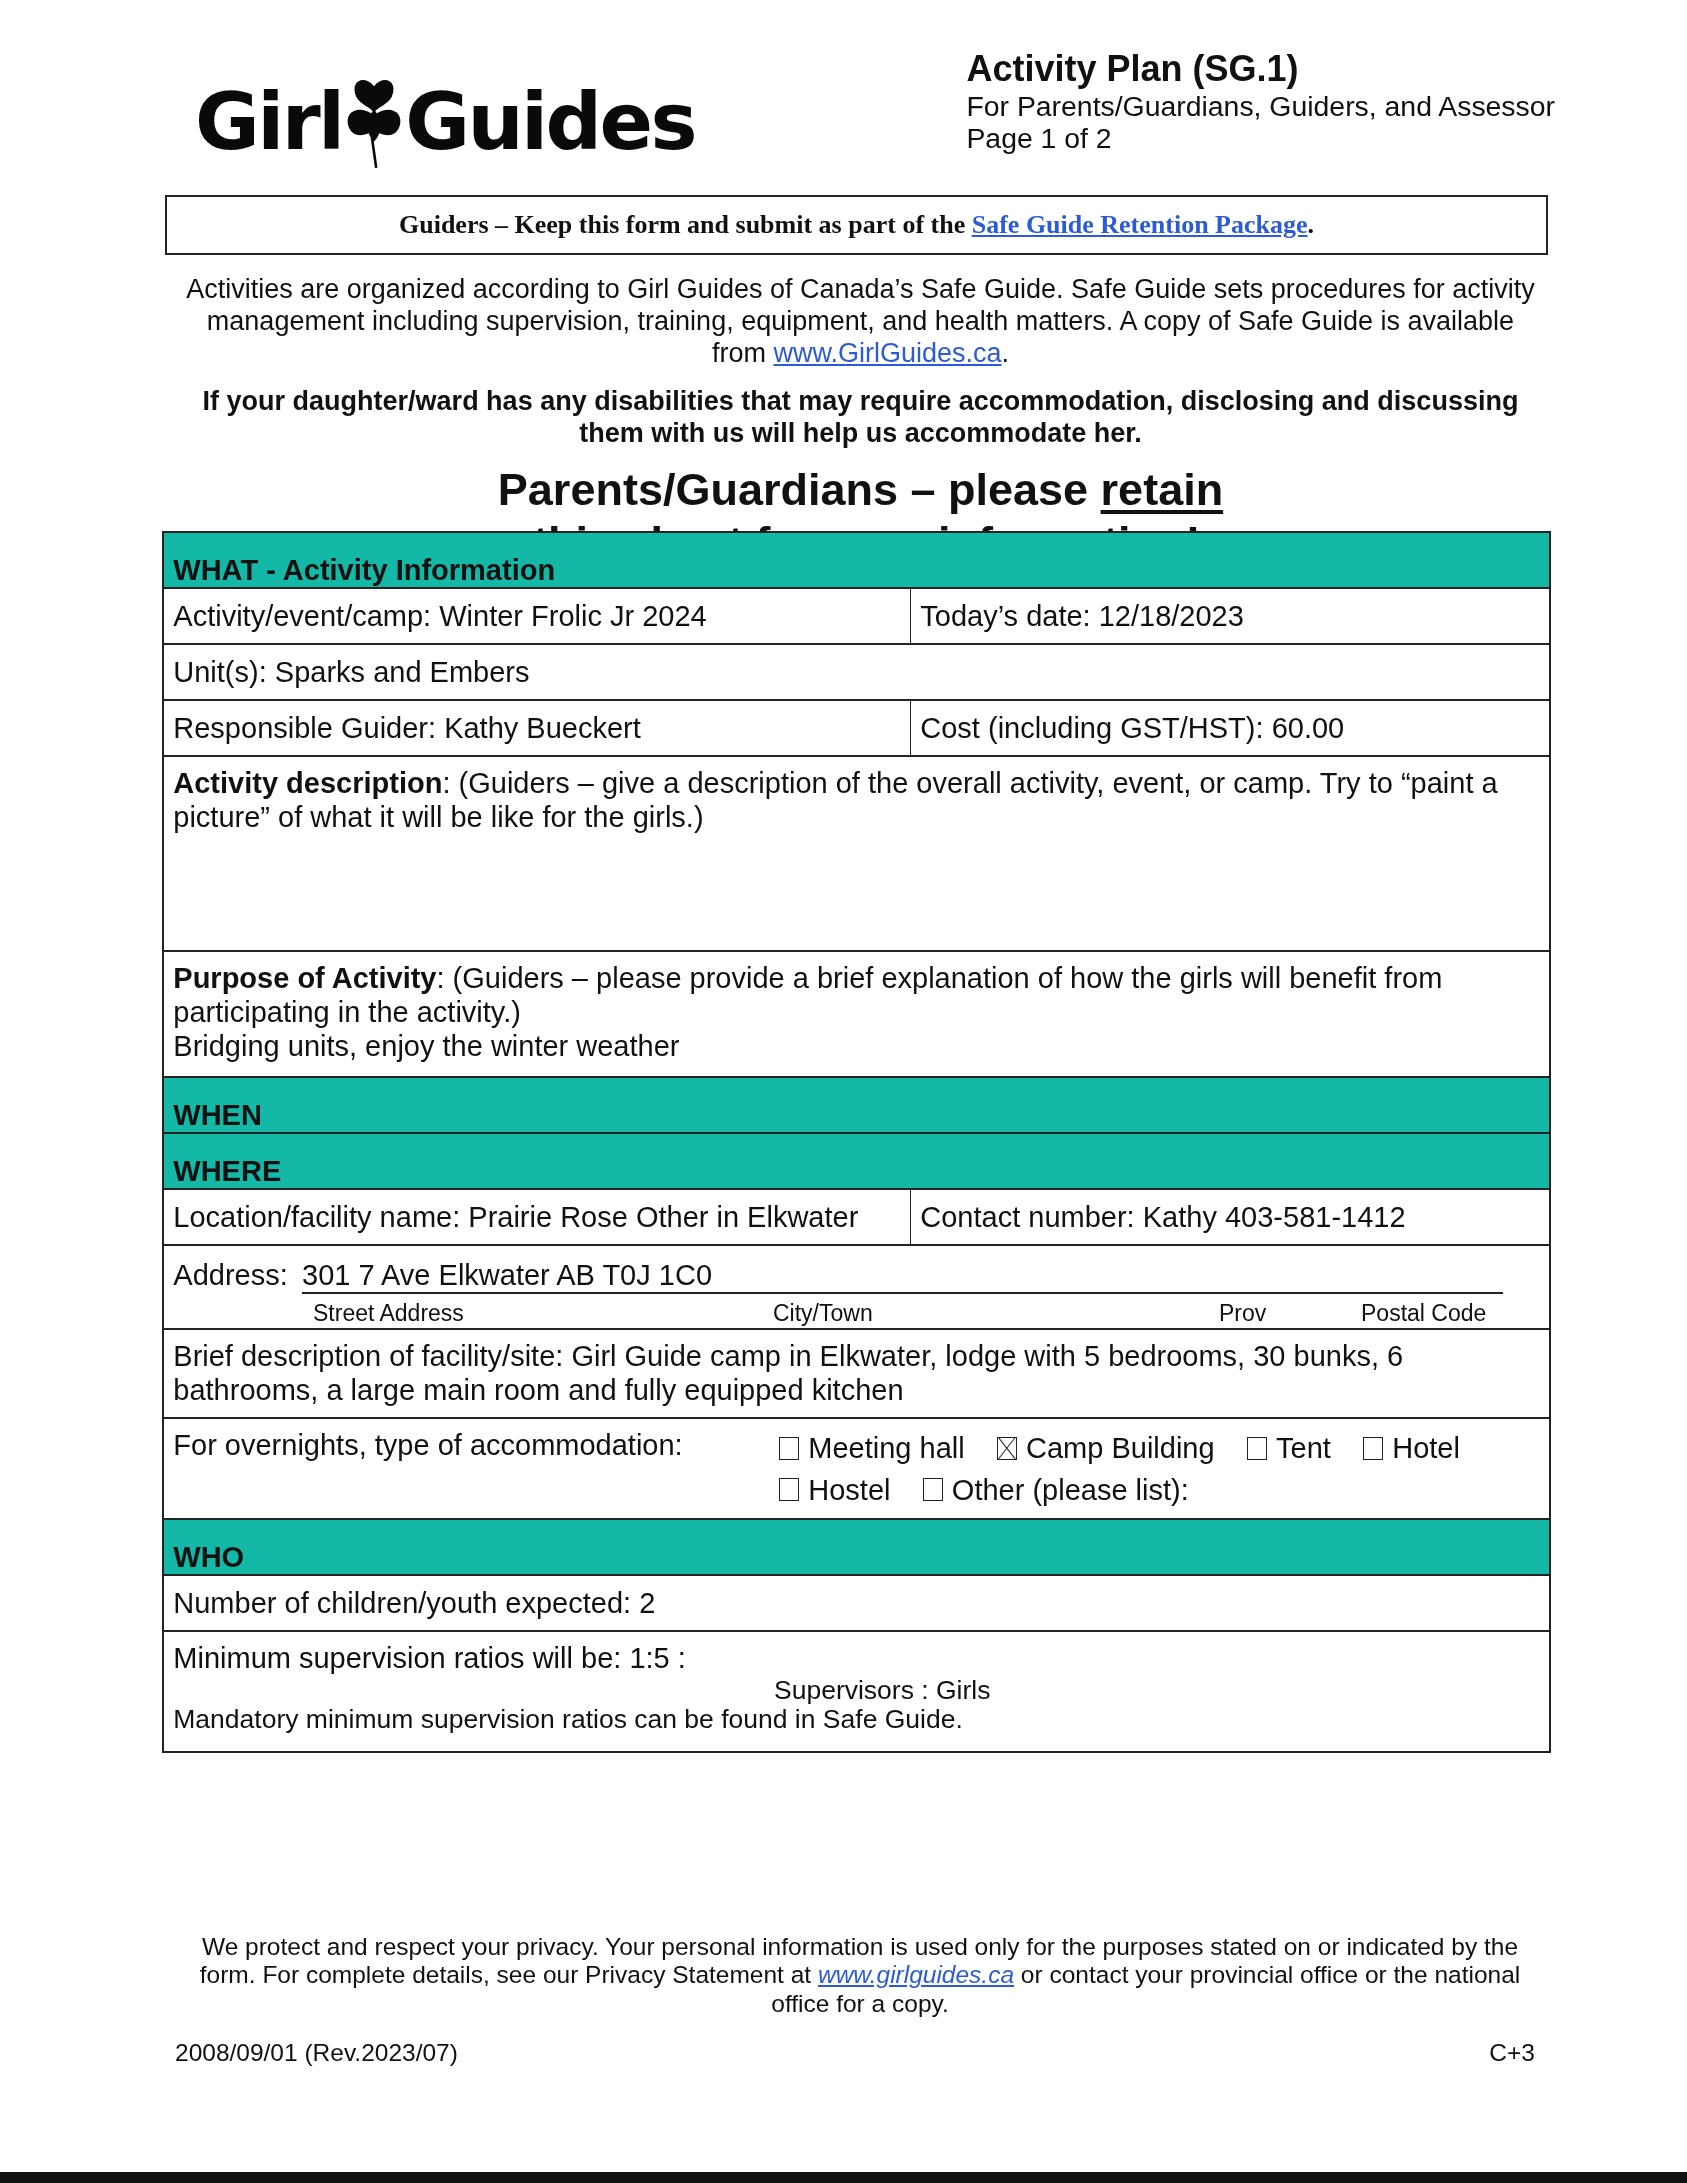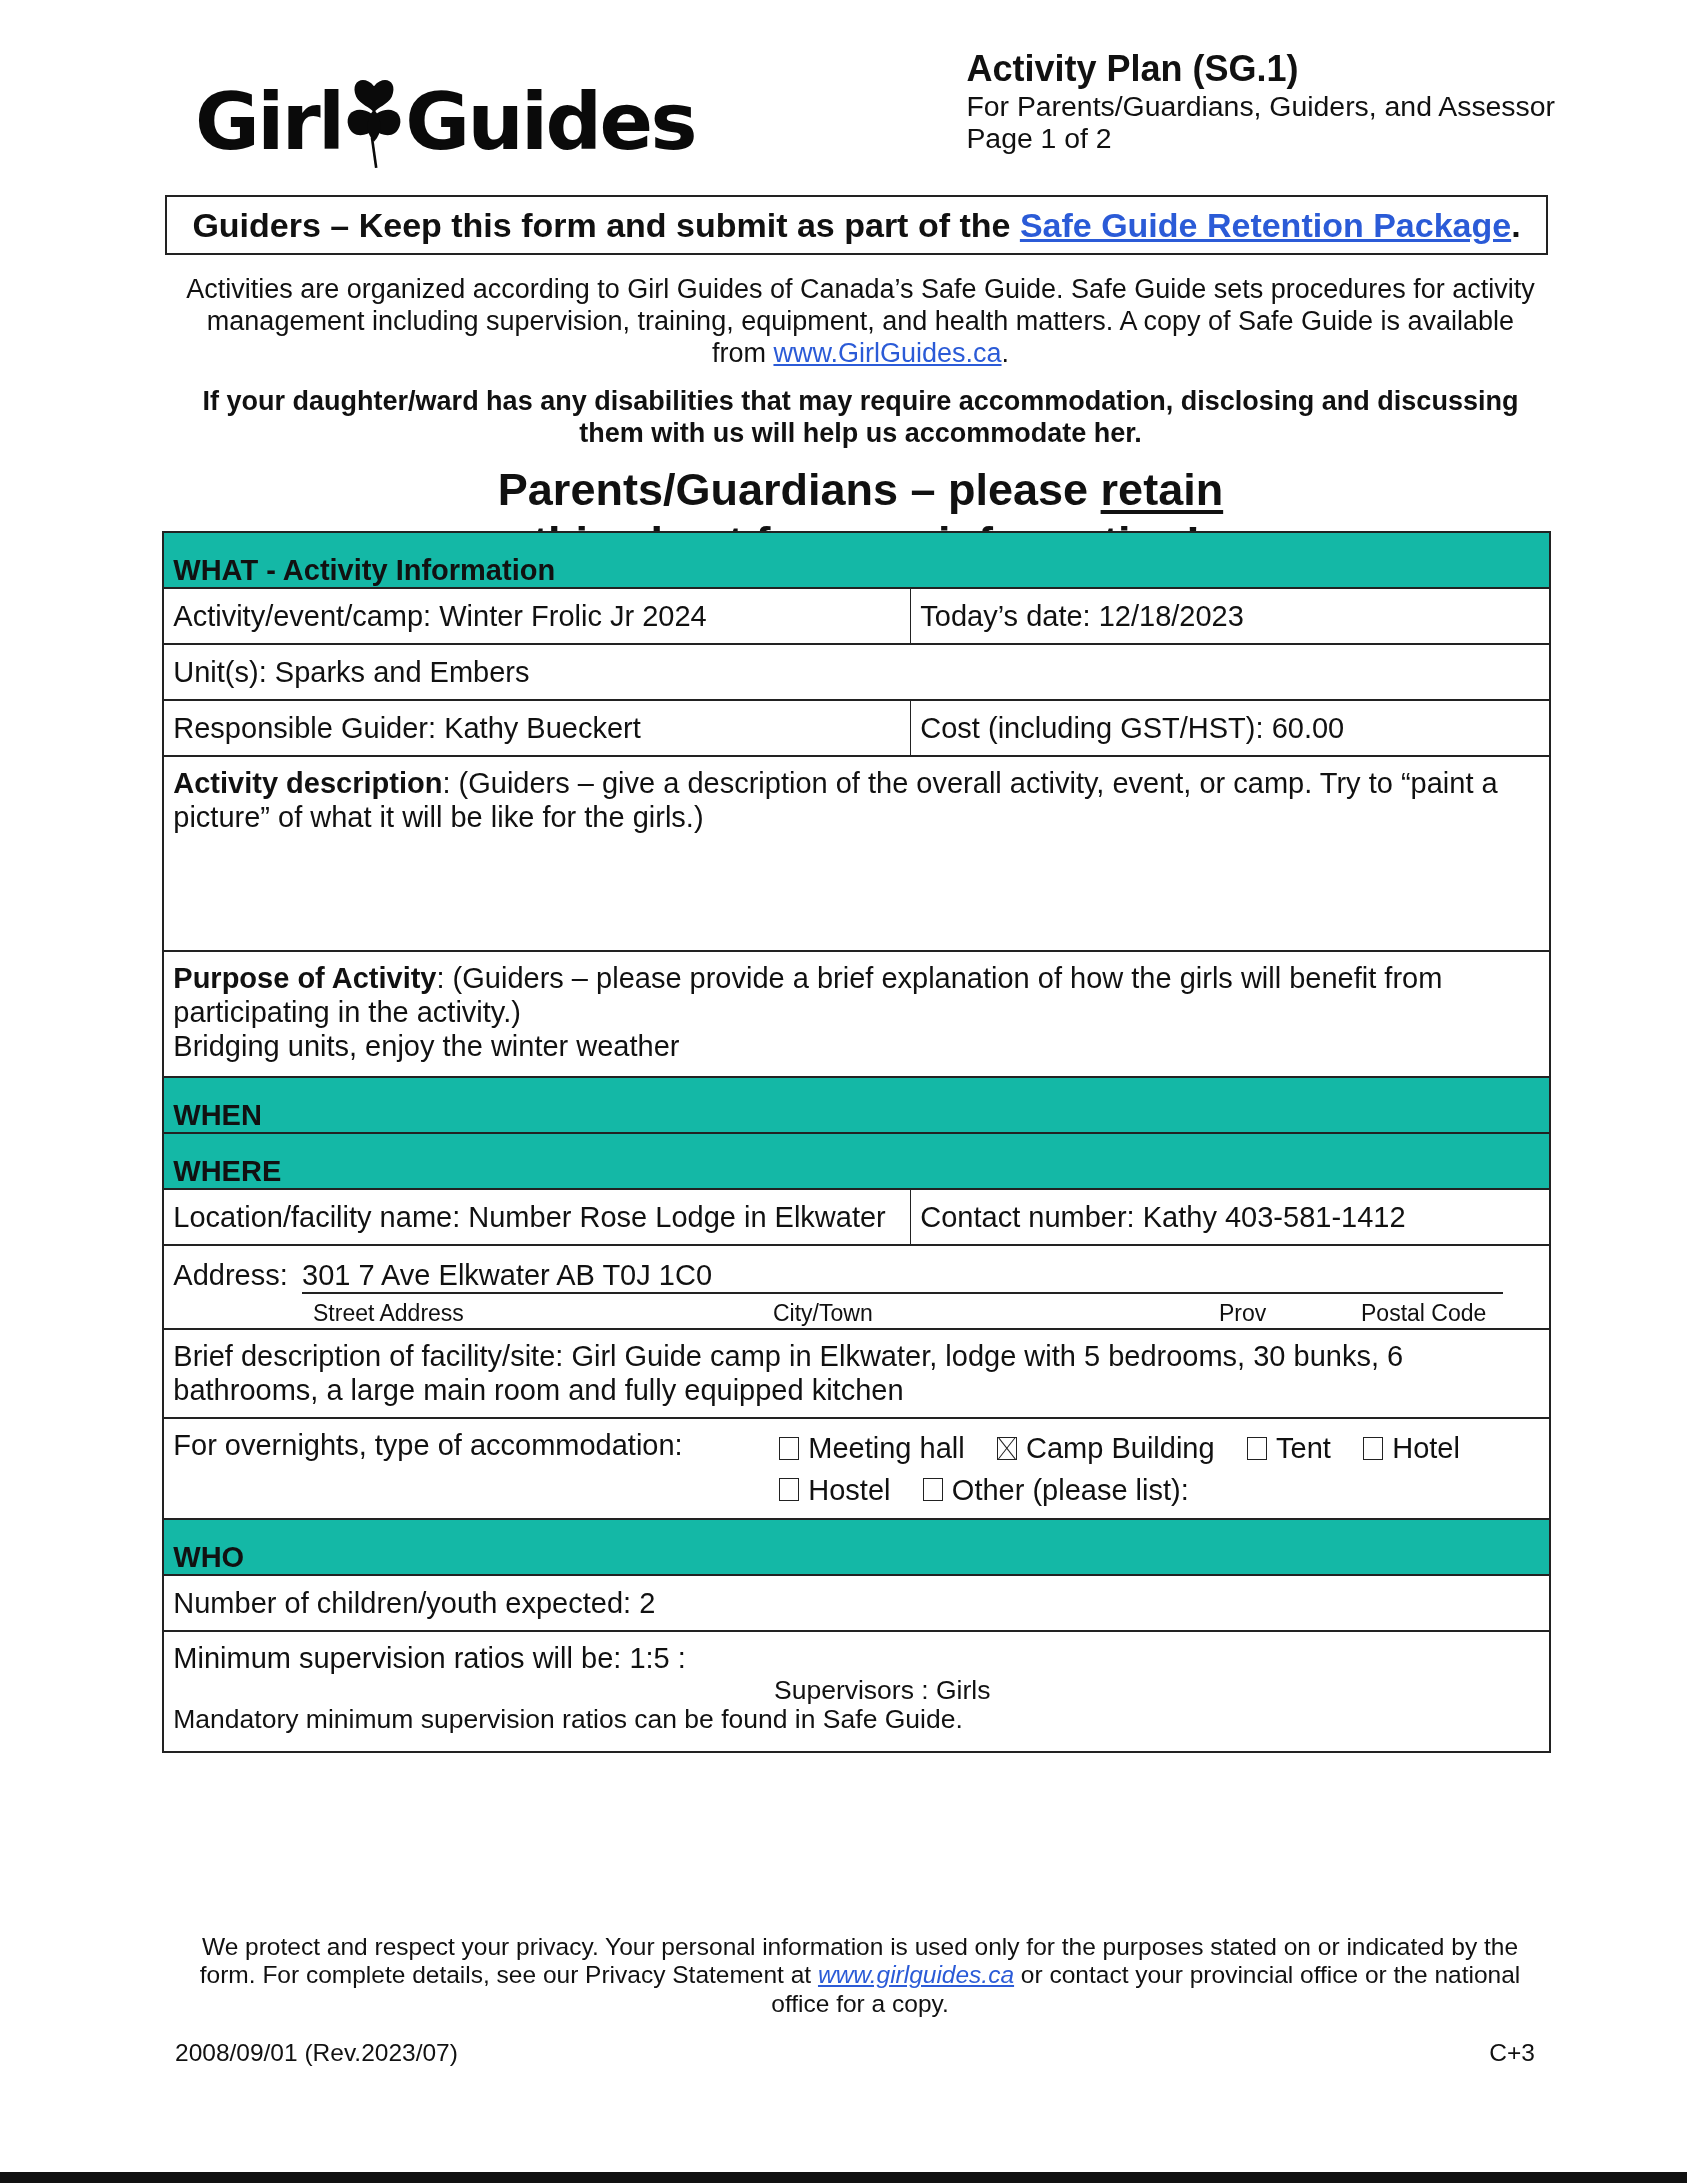--- a/index.html
+++ b/index.html
@@ -7,21 +7,21 @@
   body { position: relative; font-family: "Liberation Sans", sans-serif; color: #111; }
 
   .logo { position: absolute; left: 195px; top: 73px; height: 99px; display: flex; align-items: center; }
   .logo-word { font-family: "DejaVu Sans", sans-serif; font-weight: bold; font-size: 79px; letter-spacing: -2.6px; color: #0a0a0a; line-height: 1; }
   .logo-clover { width: 60px; height: 99px; margin: 0 1.3px; }
 
   .doc-title-block { position: absolute; right: 132px; top: 48px; text-align: left; }
   .doc-title { font-weight: bold; font-size: 36px; line-height: 42px; }
   .doc-sub { font-size: 28.4px; line-height: 32px; }
 
-  .guiders-box { position: absolute; left: 165px; top: 195px; width: 1383px; height: 60px; border: 2px solid #222; display: flex; align-items: center; justify-content: center; font-weight: bold; font-size: 34px; }
+  .guiders-box { position: absolute; left: 165px; top: 195px; width: 1383px; height: 60px; border: 2px solid #222; display: flex; align-items: center; justify-content: center; font-weight: bold; font-size: 26px; font-family: Liberation Serif, serif; }
   .link { color: #2b5bd7; text-decoration: underline; }
   .link-italic { color: #2b5bd7; text-decoration: underline; font-style: italic; }
 
   .intro { position: absolute; left: 159px; top: 273px; width: 1403px; text-align: center; font-size: 27px; line-height: 32px; }
   .disability { position: absolute; left: 159px; top: 385px; width: 1403px; text-align: center; font-size: 27px; line-height: 32px; font-weight: bold; }
   .retain { position: absolute; left: 159px; top: 463px; width: 1403px; text-align: center; font-size: 45px; font-weight: bold; line-height: 53px; }
   .retain u { text-decoration-thickness: 4px; text-underline-offset: 5.3px; }
 
   .form { position: absolute; left: 162px; top: 531px; width: 1389px; border: 2px solid #222; }
   .row { display: flex; border-bottom: 2px solid #222; font-size: 29px; line-height: 34px; }
@@ -154,21 +154,21 @@
     <div class="cell">WHEN</div>
   </div>
 
 
   <div class="row section">
     <div class="cell">WHERE</div>
   </div>
 
   <div class="row h84">
     <div class="cell w-where">
-      <span>Location/facility name:</span>&nbsp;<span>Number Rose Lodge in Elkwater</span>
+      <span>Location/facility name:</span>&nbsp;<span>Prairie Rose Other in Elkwater</span>
     </div>
     <div class="cell grow">
       <span>Contact number:</span>&nbsp;<span>Kathy 403-581-1412</span>
     </div>
   </div>
 
   <div class="row addr-row">
     <span class="addr-label">Address:</span>
     <span class="addr-value">301 7 Ave Elkwater AB T0J 1C0</span>
     <div class="addr-line"></div>

